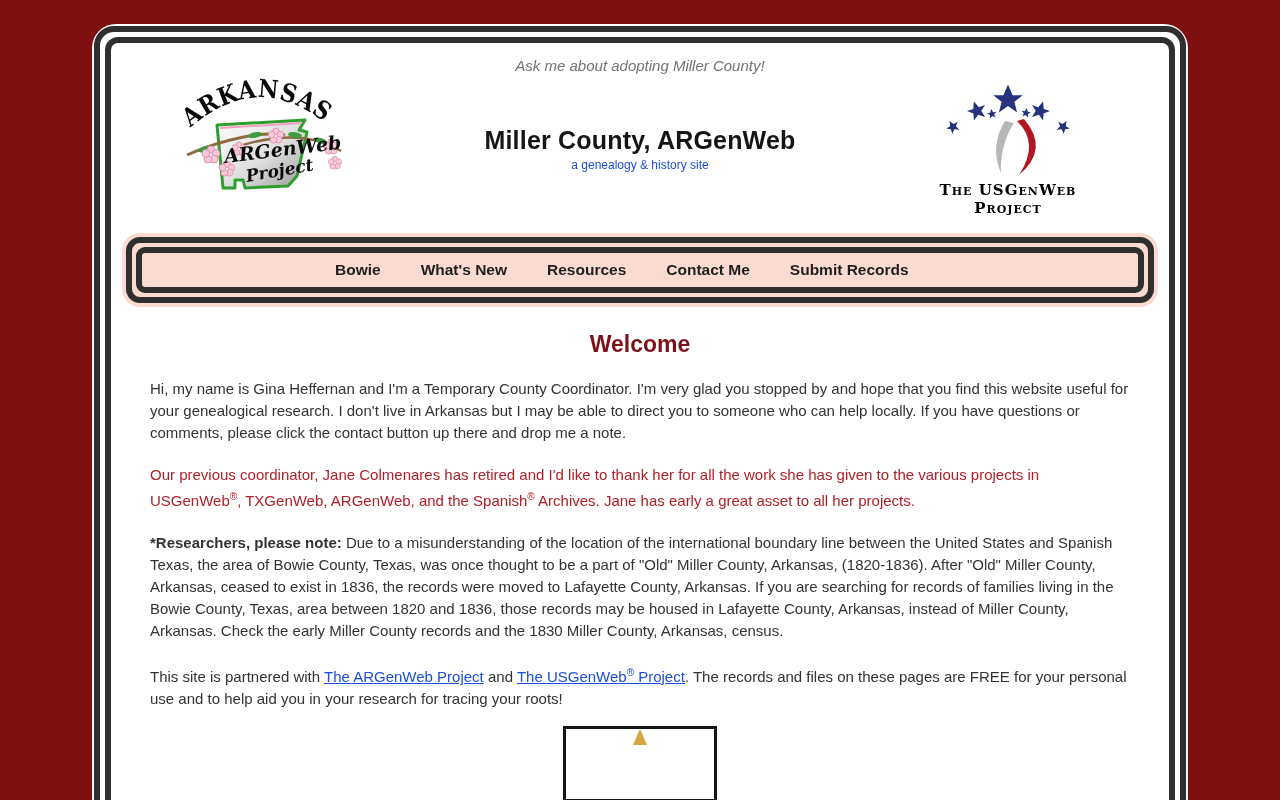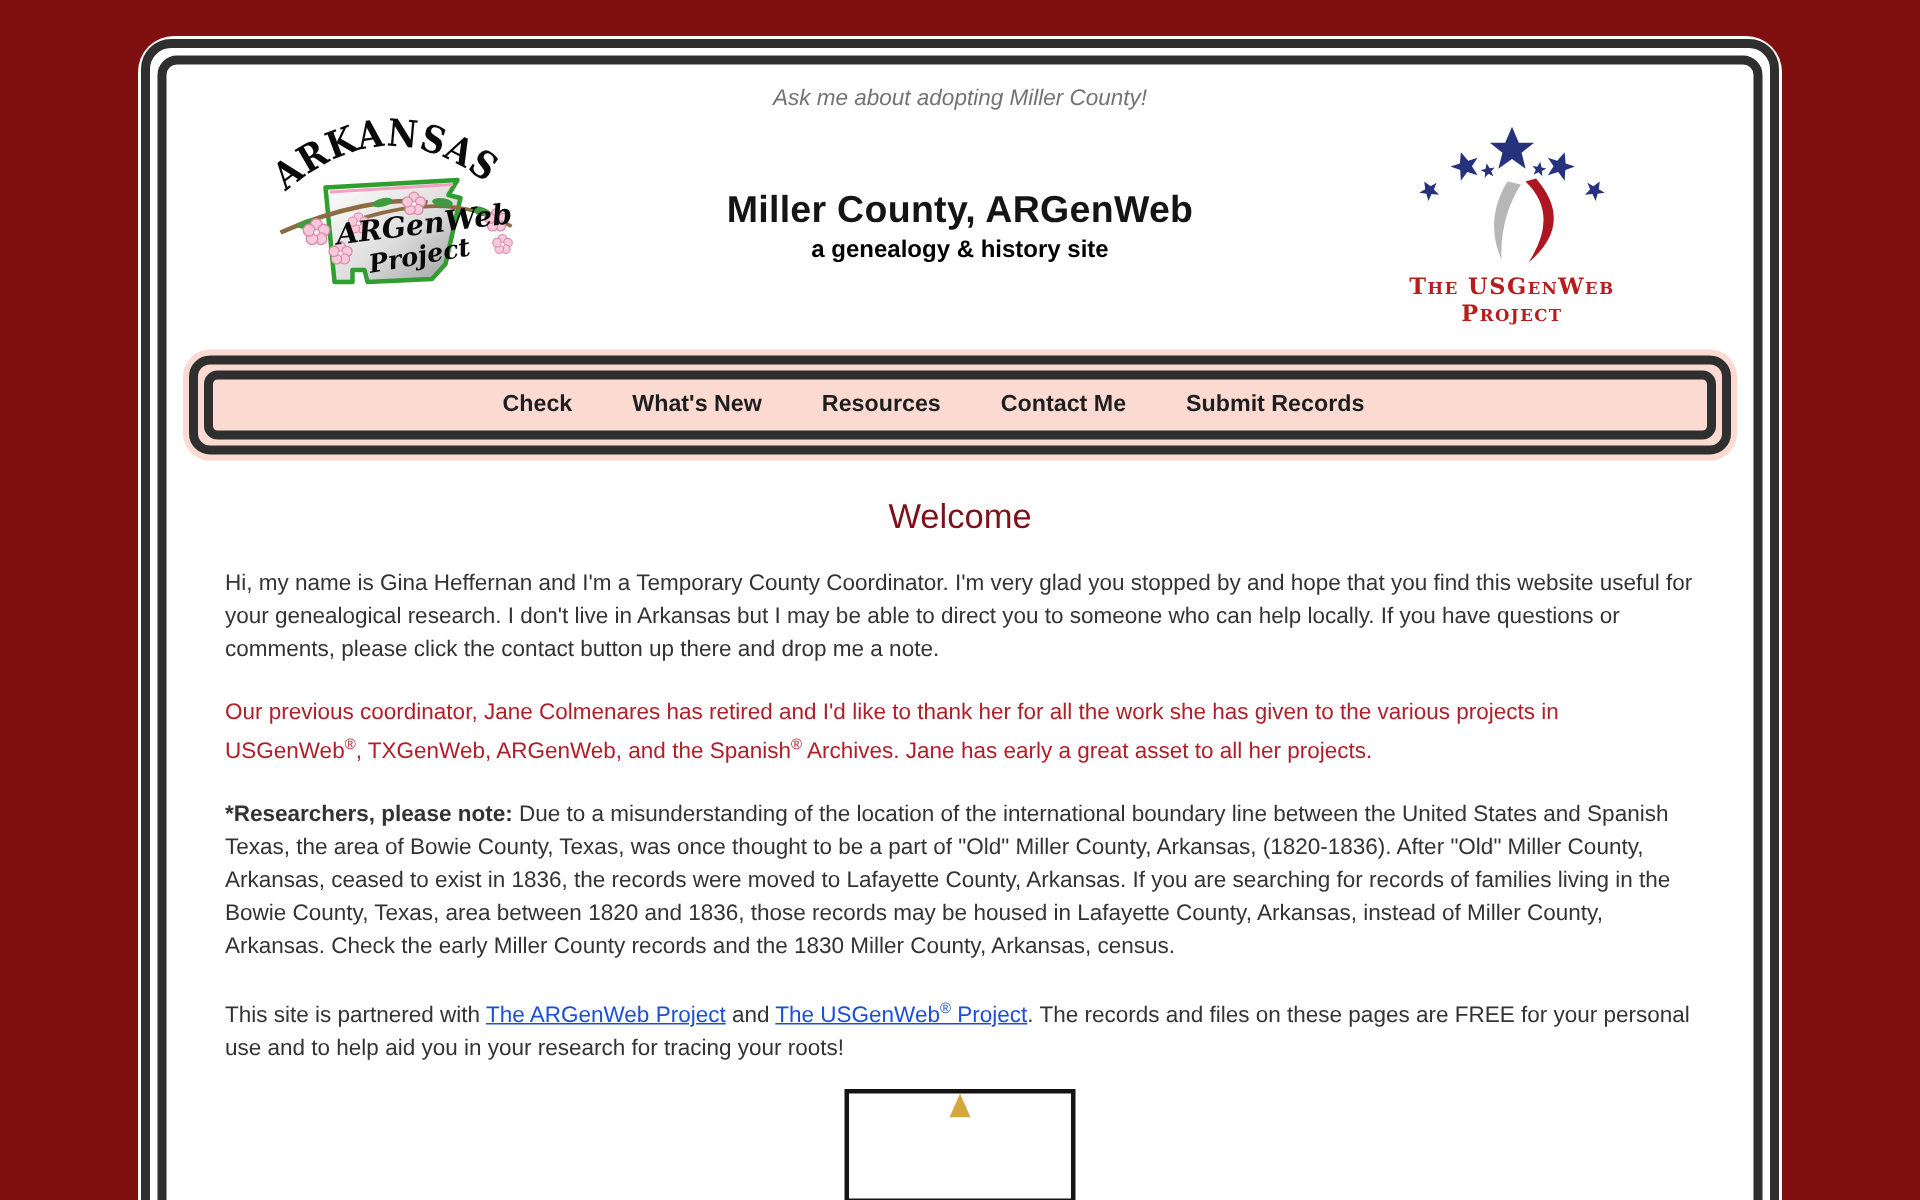--- a/index.html
+++ b/index.html
@@ -22,39 +22,39 @@
     border:6px solid #2f2f2f; border-radius:13px; overflow:hidden;
   }
   
   header { position:relative; height:190px; }
   .tagline {
     text-align:center; padding-top:14px; font-style:italic;
     font-size:15px; color:#737373;
   }
   .titles { text-align:center; margin-top:52px; }
   .site-title { margin:0; font-size:25px; font-weight:bold; color:#151515; letter-spacing:0.2px; }
-  .site-subtitle { margin-top:3px; font-size:16px; font-weight:bold; color:#000000; }
+  .site-subtitle { margin-top:3px; font-size:12px; font-weight:normal; color:#1d4ed8; }
   .logo-left  { position:absolute; left:72px; top:30px; width:162px; height:124px; }
   .logo-right { position:absolute; right:66px; top:40px; width:190px; text-align:center; }
   .usgw-label {
     margin-top:2px; font-family:"DejaVu Serif", serif; font-variant:small-caps;
-    font-size:15px; letter-spacing:1px; color:#b91c1c; font-weight:bold;
+    font-size:15px; letter-spacing:1px; color:#000000; font-weight:bold;
   }
   
   .nav-outer { margin:0 11px; background:#fbdad2; border-radius:18px; padding:4px; }
   .nav-mid   { border:6px solid #2f2f2f; border-radius:14px; padding:4px; background:#fbdad2; }
   .nav-inner {
     border:6px solid #2f2f2f; border-radius:9px; background:#fbdad2;
     height:34px; box-sizing:content-box; display:flex; align-items:center;
     gap:40px; padding-left:193px;
   }
   .nav-inner a { font-weight:bold; font-size:15.5px; color:#1e1e1e; text-decoration:none; white-space:nowrap; }
   
   main { padding:0 39px; }
-  .welcome { text-align:center; color:#7d1118; font-size:23px; font-weight:normal; margin:24px 0 0; }
+  .welcome { text-align:center; color:#7d1118; font-size:23px; font-weight:bold; margin:24px 0 0; }
   main p { font-size:15px; line-height:22px; color:#333333; margin:20px 0 0; }
   p.red, p.red span, p.red sup { color:#b01e28; }
   sup { font-size:10px; }
   a.link { color:#1d4ed8; text-decoration:underline; }
   .bottom-box {
     width:148px; height:70px; margin:16px auto 0;
     border:3px solid #141414; position:relative; background:#ffffff;
   }
   .flame { position:absolute; top:0; left:50%; transform:translateX(-50%); }
 </style>
@@ -133,21 +133,21 @@
         <path d="M92,38 C82,54 80,72 88,90 C87,70 93,52 101,40 Z" fill="#b7b7b7"></path>
         <path d="M104,38 Q127,60 106,92 Q137,66 111,36 Z" fill="#ae1722"></path>
       </svg>
       <div class="usgw-label">The USGenWeb Project</div>
     </div>
   </header>
 
   <nav class="nav-outer">
     <div class="nav-mid">
       <div class="nav-inner">
-        <a href="#">Check</a>
+        <a href="#">Bowie</a>
         <a href="#">What's New</a>
         <a href="#">Resources</a>
         <a href="#">Contact Me</a>
         <a href="#">Submit Records</a>
       </div>
     </div>
   </nav>
 
   <main>
     <h2 class="welcome">Welcome</h2>

